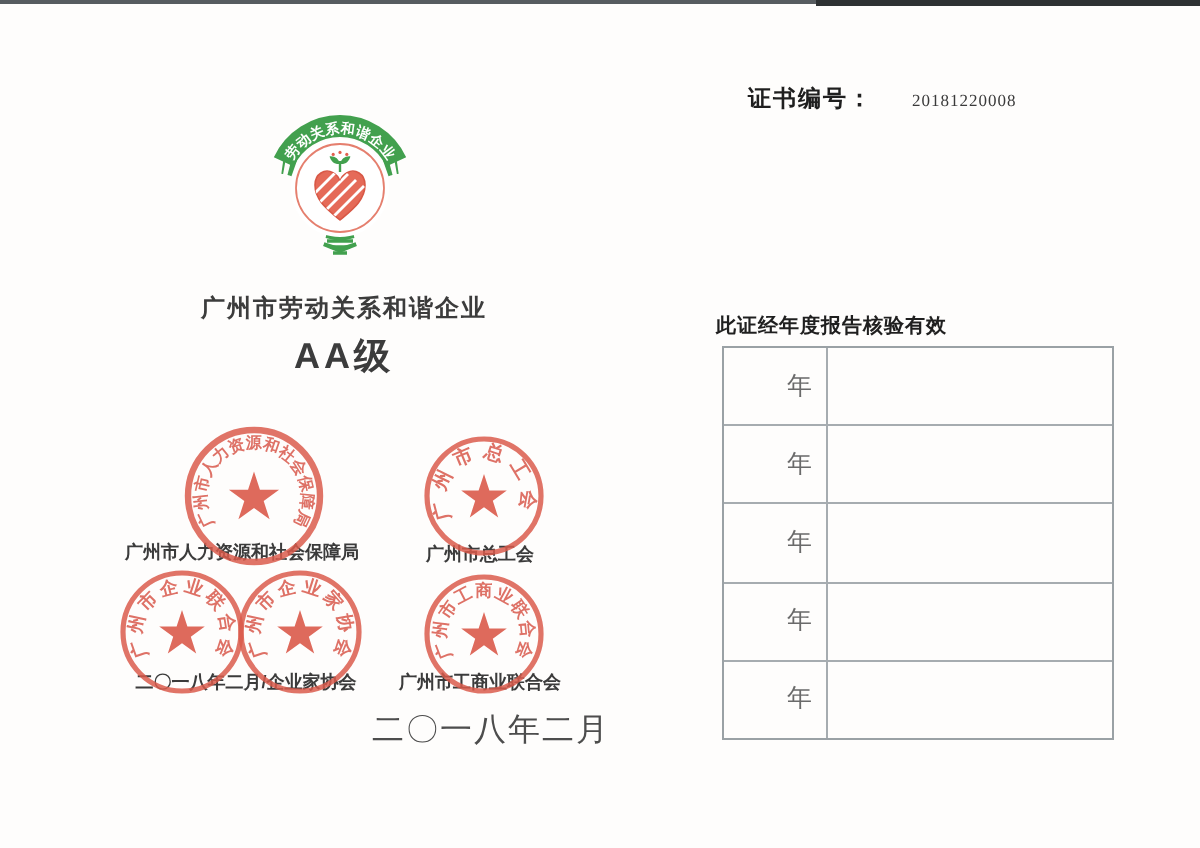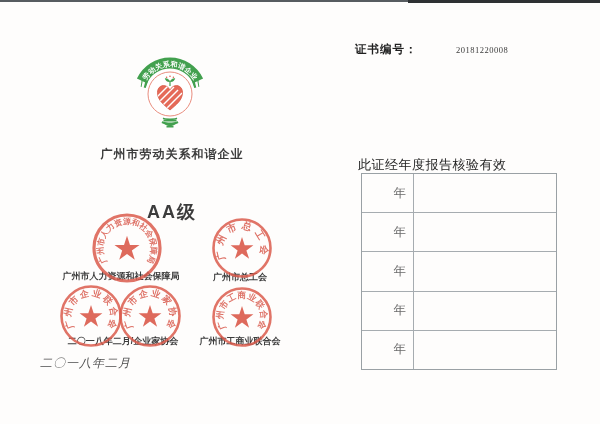--- a/index.html
+++ b/index.html
@@ -10,42 +10,42 @@
   .scan-edge-top{position:absolute;top:0;left:0;width:600px;height:2px;background:#575c60;}
   .scan-edge-top-right{position:absolute;top:0;left:408px;width:192px;height:3px;background:#2e3133;}
 
   
   .emblem{position:absolute;left:132px;top:56px;}
   .cert-title{
     position:absolute;left:40px;top:146px;width:264px;text-align:center;
     font-size:12px;font-weight:600;letter-spacing:1px;color:#3c3c3c;white-space:nowrap;
   }
   .cert-grade{
-    position:absolute;left:40px;top:200px;width:264px;text-align:center;
+    position:absolute;left:40px;top:166px;width:264px;text-align:center;
     font-size:18px;font-weight:600;letter-spacing:2px;color:#3c3c3c;
   }
   .seal{position:absolute;opacity:.84;}
   .seal-label{
     position:absolute;font-size:9px;font-weight:700;color:#3b3b3b;
     text-align:center;white-space:nowrap;z-index:1;
   }
   .seal{z-index:2;}
   .cert-date{
-    position:absolute;left:40px;top:355px;width:265px;text-align:left;
-    font-size:12px;letter-spacing:1px;color:#4d4d4d;font-style:italic;
+    position:absolute;left:40px;top:355px;width:265px;text-align:right;
+    font-size:16px;letter-spacing:1px;color:#4d4d4d;
   }
 
   
   .field-label{position:absolute;font-size:11.5px;font-weight:700;color:#1f1f1f;letter-spacing:1px;white-space:nowrap;}
   .field-value{position:absolute;font-family:"Liberation Serif",serif;color:#3a3a3a;white-space:nowrap;}
-  .cert-no-label{left:355px;top:42px;}
+  .cert-no-label{left:374px;top:42px;}
   .cert-no-value{left:408px;top:45px;font-size:8.5px;letter-spacing:.5px;margin-left:48px;}
   .holder-label{left:355px;top:95px;}
   .holder-value{left:434px;top:98px;font-size:10px;}
-  .verify-heading{position:absolute;left:358px;top:156px;font-size:13px;font-weight:400;color:#1f1f1f;letter-spacing:.5px;}
+  .verify-heading{position:absolute;left:358px;top:156px;font-size:10px;font-weight:700;color:#1f1f1f;letter-spacing:.5px;}
   .verify-table{
     position:absolute;left:361px;top:173px;width:196px;height:197px;
     border:1px solid #9aa1a5;box-sizing:border-box;display:flex;flex-direction:column;
   }
   .vt-row{flex:1;display:flex;border-bottom:1px solid #a6acb0;}
   .vt-row:last-child{border-bottom:none;}
   .vt-year-cell{
     width:52px;border-right:1px solid #a6acb0;box-sizing:border-box;
     display:flex;align-items:center;justify-content:flex-end;padding-right:7px;
     font-family:"Liberation Serif",serif;font-size:12.5px;color:#6a6a6a;

